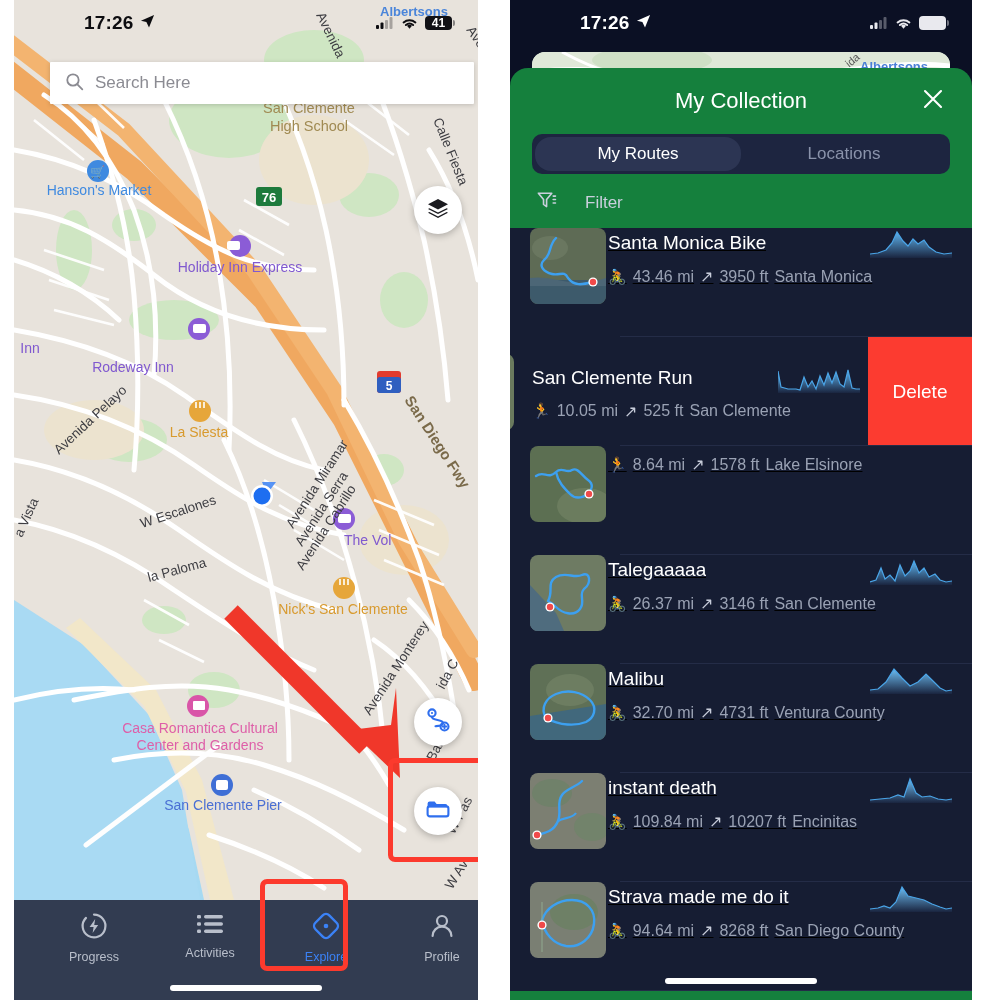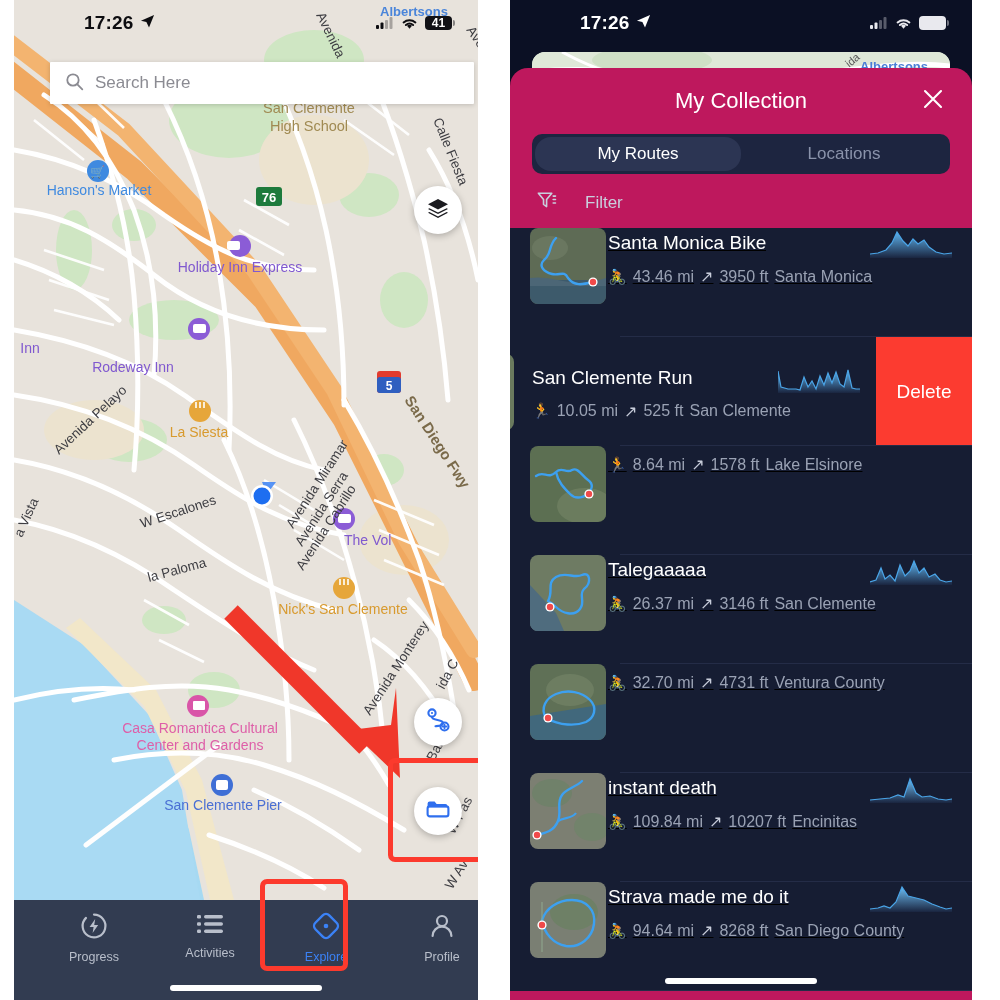--- a/index.html
+++ b/index.html
@@ -80,21 +80,21 @@
 
   .bg-map-peek {
     position:absolute; top:52px; left:22px; width:418px; height:40px; z-index:5;
     border-radius:13px 13px 0 0; overflow:hidden; background:#ddeadd;
   }
   .peek-label { position:absolute; right:22px; top:7px; font-size:13px; color:#4a7fd6; font-weight:bold;}
   .peek-label2 { position:absolute; right:90px; top:2px; font-size:11px; color:#5a5a5a; transform:rotate(-40deg);}
 
   .sheet {
     position:absolute; left:0; right:0; top:68px; bottom:0; z-index:10;
-    background:#be185d; border-radius:18px 18px 0 0;
+    background:#15803d; border-radius:18px 18px 0 0;
   }
   .sheet-head { position:relative; height:66px; display:flex; align-items:center; justify-content:center; }
   .sheet-title { font-size:22px; color:#fff; }
   .close-btn { position:absolute; right:24px; top:50%; transform:translateY(-50%);
       width:30px; height:30px; display:flex; align-items:center; justify-content:center; }
 
   .seg {
     margin:0 22px; height:40px; background:#1d2540; border-radius:10px;
     display:flex; padding:3px;
   }
@@ -124,21 +124,21 @@
   .r-meta .run  { color:#f2b418; }
   .r-meta .arrow { color:#c8cddb; }
 
   
   .row.swiped { padding-left:0; }
   .row.swiped .swipe-inner {
      position:absolute; left:-92px; top:0; width:462px; height:109px;
      display:flex; align-items:center; gap:18px; padding:0 20px; background:#161d33;
   }
   .delete-btn {
-    position:absolute; right:0; top:0; width:96px; height:109px; background:#fc3b30;
+    position:absolute; right:0; top:0; width:104px; height:109px; background:#fc3b30;
     display:flex; align-items:center; justify-content:center; color:#fff; font-size:19px;
   }
   .r-home-ind { position:absolute; left:50%; transform:translateX(-50%); bottom:16px;
      width:152px; height:6px; border-radius:3px; background:#fff; z-index:40; }
 </style>
 </head>
 <body>
 
 <div class="stage">
 
@@ -635,20 +635,35 @@
             <svg viewBox="0 0 76 76">
               <rect width="76" height="76" fill="#5f7056"></rect>
               <path d="M0,52 L76,40 L76,76 L0,76 Z" fill="#41687c"></path>
               <ellipse cx="40" cy="26" rx="24" ry="16" fill="#6d7d61"></ellipse>
               <path d="M16,54 C10,44 16,34 26,30 C38,25 52,28 60,36 C68,44 64,54 56,58 C46,62 30,62 16,54 Z" stroke="#3da0f0" stroke-width="2.4" fill="none"></path>
               <circle cx="18" cy="54" r="4.6" fill="#ffffff"></circle>
                 <circle cx="18" cy="54" r="3.2" fill="#f04a4a"></circle>
             </svg>
           </div>
           <div class="row-mid">
+            <div class="row-top">
+              <div class="r-name">Malibu</div>
+              <div class="elev">
+                <svg width="82" height="30" viewBox="0 0 82 30">
+                  <defs>
+                      <linearGradient id="g5" x1="0" y1="0" x2="0" y2="1">
+                    <stop offset="0" stop-color="#6dbdf2"></stop>
+                        <stop offset="1" stop-color="#1a2540"></stop>
+                      </linearGradient>
+                    </defs>
+                  <path d="M0,26 L8,25 L16,18 L24,5 L32,14 L40,22 L48,18 L56,10 L62,16 L70,24 L76,27 L82,26 L82,30 L0,30 Z" fill="url(#g5)"></path>
+                  <path d="M0,26 L8,25 L16,18 L24,5 L32,14 L40,22 L48,18 L56,10 L62,16 L70,24 L76,27 L82,26" stroke="#4aa5e8" stroke-width="1.2" fill="none"></path>
+                </svg>
+              </div>
+            </div>
             <div class="r-meta">
               <span class="ic bike">🚴</span>
               <span>32.70 mi</span>
               <span class="arrow">↗</span>
               <span>4731 ft</span>
               <span>Ventura County</span>
             </div>
           </div>
           <div class="sep"></div>
         </div>

